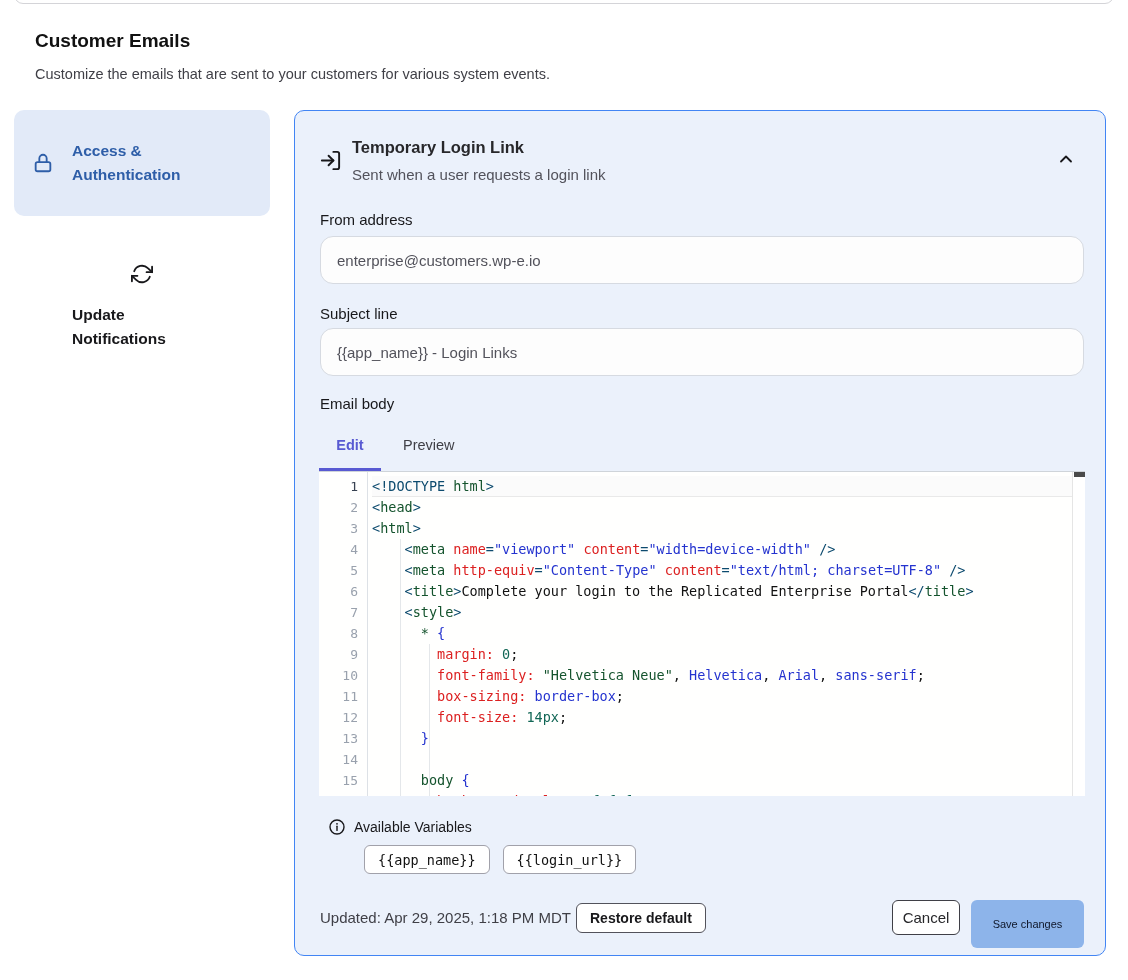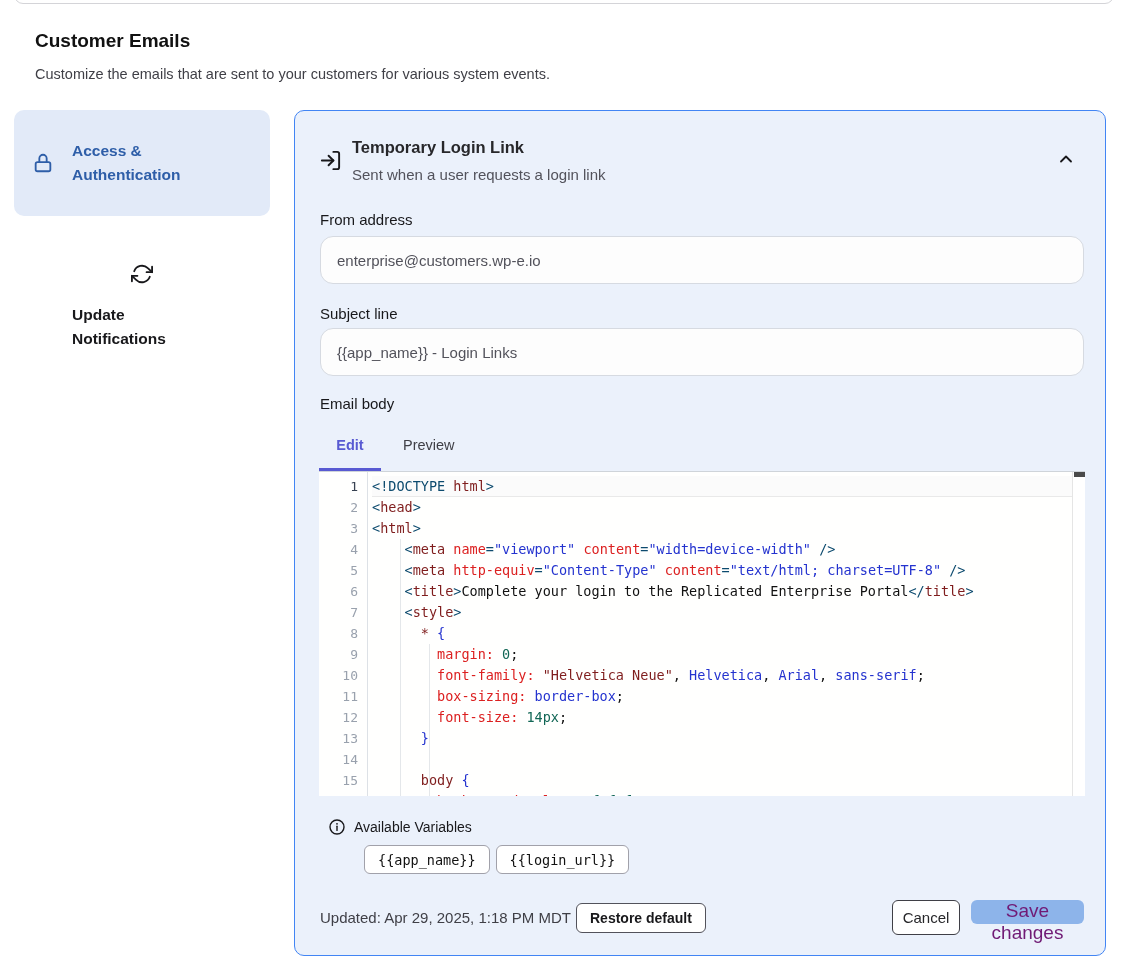--- a/index.html
+++ b/index.html
@@ -46,50 +46,50 @@
     background:#fffffe; border-top:1px solid #cfd4da; overflow:hidden;
     font-family:"DejaVu Sans Mono", monospace; font-size:13.5px; line-height:21px; }
   .gutter { position:absolute; left:0; top:0; bottom:0; width:49px; border-right:1px solid #dde1e6;
     padding-top:4px; text-align:right; }
   .gutter .ln { padding-right:9px; color:#99a1ad; font-size:13px; height:21px; }
   .gutter .ln.active { color:#374151; }
   .code-area { position:absolute; left:50px; top:0; right:13px; bottom:0; padding:4px 0 0 3px; overflow:hidden; }
   .code-line { white-space:pre; height:21px; color:#111; }
   .code-line.first { background:#fbfbfb; border-bottom:1px solid #e9e9e9; }
   .tk-b { color:#0c4a6e; }          
-  .tk-t { color:#7f1d1d; }          
+  .tk-t { color:#14532d; }          
   .tk-a { color:#dc2020; }          
   .tk-s { color:#2433cf; }          
   .tk-d { color:#2433cf; }          
   .tk-v { color:#116655; }          
   .tk-br { color:#2433cf; }         
   .tk-n { color:#111; }
   .indent-guide { position:absolute; width:1px; background:#e4e7ea; }
   .guide1 { left:81px; top:67px; bottom:0; }
   .guide2 { left:110px; top:172px; bottom:0; }
   .vscrollbar { position:absolute; right:0; top:0; bottom:0; width:13px; background:#fff; border-left:1px solid #e5e5e5; }
   .vthumb { position:absolute; left:1px; right:0; top:0; height:5px; background:#4a4a4a; cursor:grab; }
 
   
   .vars-row { position:absolute; left:34px; top:708px; display:flex; align-items:center; gap:9px; }
   .vars-label { font-size:14px; color:#18181b; }
-  .chips { position:absolute; left:25px; top:734px; display:flex; gap:6px;padding-left:44px; }
+  .chips { position:absolute; left:25px; top:734px; display:flex; gap:13px;padding-left:44px; }
   .chip { height:29px; display:flex; align-items:center; padding:0 13px; background:#fff;
     border:1px solid #a1a1aa; border-radius:6px; font-family:"DejaVu Sans Mono", monospace;
     font-size:13.5px; color:#111; cursor:pointer; }
 
   
   .updated { position:absolute; left:25px; top:798px; font-size:15px; color:#3f3f46; }
   .btn { font-family:"Liberation Sans", sans-serif; border-radius:6px; cursor:pointer; }
   .btn-restore { position:absolute; left:281px; top:792px; height:30px; padding:0 13px;
     background:#fff; border:1px solid #52525b; font-size:14px; font-weight:600; color:#18181b; }
   .btn-cancel { position:absolute; left:597px; top:789px; width:68px; height:35px;
     background:#fff; border:1px solid #3f3f46; font-size:15px; color:#27272a; }
-  .btn-save { position:absolute; left:676px; top:789px; width:113px; height:24px;
-    background:#8db4ea; border:none; font-size:19px; color:#701a75; }
+  .btn-save { position:absolute; left:676px; top:789px; width:113px; height:48px;
+    background:#8db4ea; border:none; font-size:11px; color:#0f172a; }
 </style>
 </head>
 <body>
 
 <div class="canvas">
 
   <div class="top-partial"></div>
 
   <div class="page-title">Customer Emails</div>
   <div class="page-subtitle">Customize the emails that are sent to your customers for various system events.</div>

